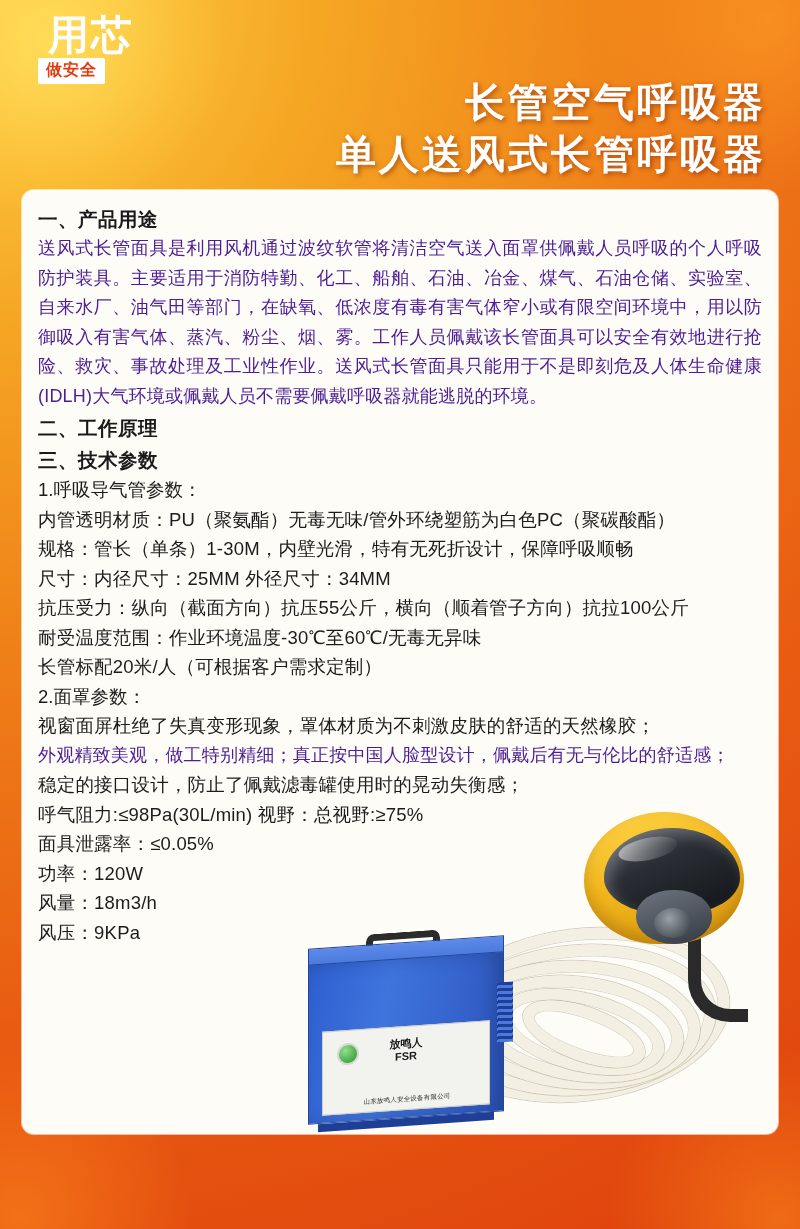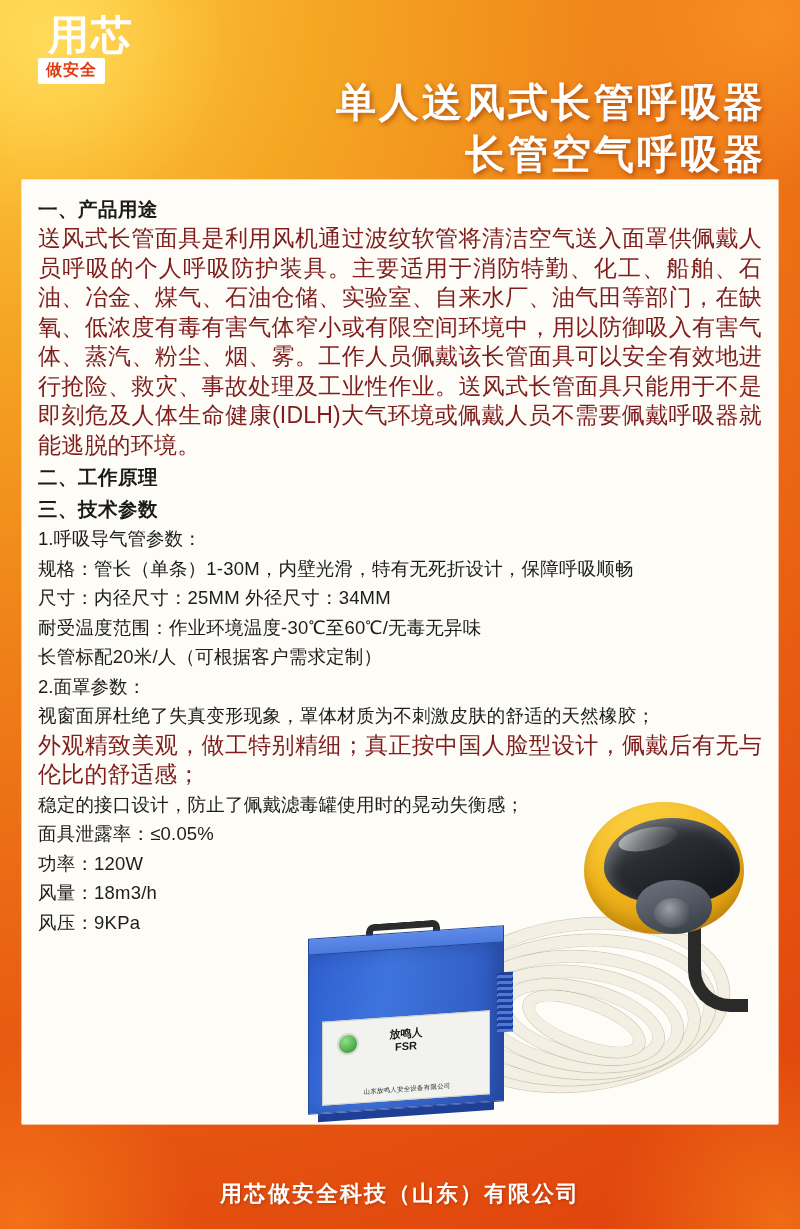--- a/index.html
+++ b/index.html
@@ -49,37 +49,37 @@
     text-align:right; z-index:5;
   }
   .headline div {
     font-size:40px; font-weight:bold; color:#ffffff;
     letter-spacing:3px; line-height:52px;
     text-shadow:2px 2px 5px rgba(120,30,0,.55);
   }
 
   
   .card {
-    position:absolute; left:22px; top:180px;
+    position:absolute; left:22px; top:190px;
     width:756px; height:944px;
     background:#fdfcf7;
-    border-radius:1px;
+    border-radius:12px;
     box-shadow:0 0 0 1px rgba(255,255,255,.6);
     overflow:hidden;
     z-index:4;
   }
   .card-inner { padding:12px 16px 0 16px; position:relative; height:100%; }
 
   h2.sec {
     font-size:19.5px; font-weight:bold; color:#1a1a1a;
     line-height:30px; letter-spacing:.5px;
     margin:2px 0 0 0;
   }
   p.body {
-    font-size:23px; color:#7f1d1d; line-height:29.5px;
+    font-size:18px; color:#4c1d95; line-height:29.5px;
     letter-spacing:.2px; text-align:justify;
   }
   p.line {
     font-size:18.5px; color:#1c1c1c; line-height:29.5px; letter-spacing:.2px;
     white-space:nowrap;
   }
   .sub { font-size:18.5px; color:#1c1c1c; line-height:29.5px; }
 
   
   .photo-area {
@@ -215,44 +215,47 @@
   <div class="glow-tr"></div>
   <div class="glow-bl"></div>
   <div class="glow-br"></div>
 
   <div class="logo">
     <div class="logo-line1">用芯</div>
     <div><span class="logo-line2">做安全</span></div>
   </div>
 
   <div class="headline">
+    <div>长管空气呼吸器</div>
     <div>单人送风式长管呼吸器</div>
-    <div>长管空气呼吸器</div>
   </div>
 
   <div class="card">
     <div class="card-inner">
 
       <h2 class="sec">一、产品用途</h2>
       <p class="body">送风式长管面具是利用风机通过波纹软管将清洁空气送入面罩供佩戴人员呼吸的个人呼吸防护装具。主要适用于消防特勤、化工、船舶、石油、冶金、煤气、石油仓储、实验室、自来水厂、油气田等部门，在缺氧、低浓度有毒有害气体窄小或有限空间环境中，用以防御吸入有害气体、蒸汽、粉尘、烟、雾。工作人员佩戴该长管面具可以安全有效地进行抢险、救灾、事故处理及工业性作业。送风式长管面具只能用于不是即刻危及人体生命健康(IDLH)大气环境或佩戴人员不需要佩戴呼吸器就能逃脱的环境。</p>
 
       <h2 class="sec">二、工作原理</h2>
 
       <h2 class="sec">三、技术参数</h2>
 
       <div class="sub">1.呼吸导气管参数：</div>
+      <p class="line">内管透明材质：PU（聚氨酯）无毒无味/管外环绕塑筋为白色PC（聚碳酸酯）</p>
       <p class="line">规格：管长（单条）1-30M，内壁光滑，特有无死折设计，保障呼吸顺畅</p>
       <p class="line">尺寸：内径尺寸：25MM  外径尺寸：34MM</p>
+      <p class="line">抗压受力：纵向（截面方向）抗压55公斤，横向（顺着管子方向）抗拉100公斤</p>
       <p class="line">耐受温度范围：作业环境温度-30℃至60℃/无毒无异味</p>
       <p class="line">长管标配20米/人（可根据客户需求定制）</p>
 
       <div class="sub">2.面罩参数：</div>
       <p class="line">视窗面屏杜绝了失真变形现象，罩体材质为不刺激皮肤的舒适的天然橡胶；</p>
       <p class="body">外观精致美观，做工特别精细；真正按中国人脸型设计，佩戴后有无与伦比的舒适感；</p>
       <p class="line">稳定的接口设计，防止了佩戴滤毒罐使用时的晃动失衡感；</p>
+      <p class="line">呼气阻力:≤98Pa(30L/min) 视野：总视野:≥75%</p>
       <p class="line">面具泄露率：≤0.05%</p>
 
       <p class="line">功率：120W</p>
       <p class="line">风量：18m3/h</p>
       <p class="line">风压：9KPa</p>
 
       <div class="photo-area">
 
         <div class="coil">
           <i></i>
@@ -286,16 +289,13 @@
             </div>
             <div class="sub2">山东放鸣人安全设备有限公司</div>
           </div>
           <div class="foot"></div>
         </div>
 
       </div>
     </div>
   </div>
 
-  <div class="footer">
-    <span>用芯做安全科技（山东）有限公司</span>
-  </div>
 </div>
 
 </body></html>

